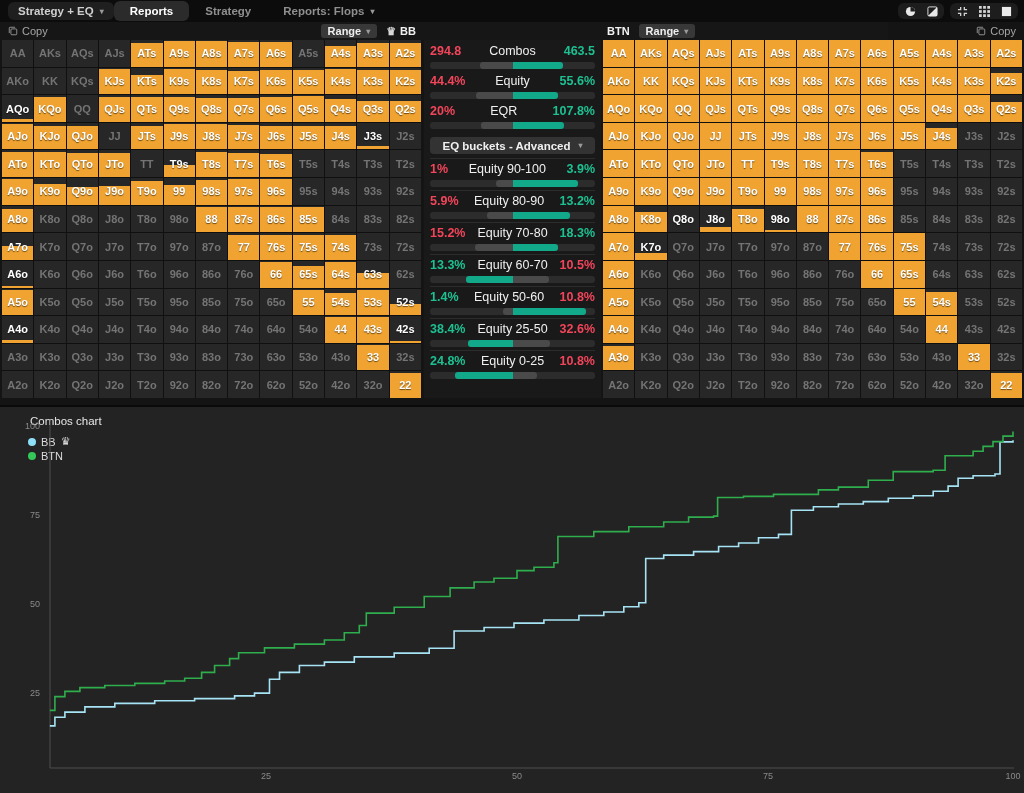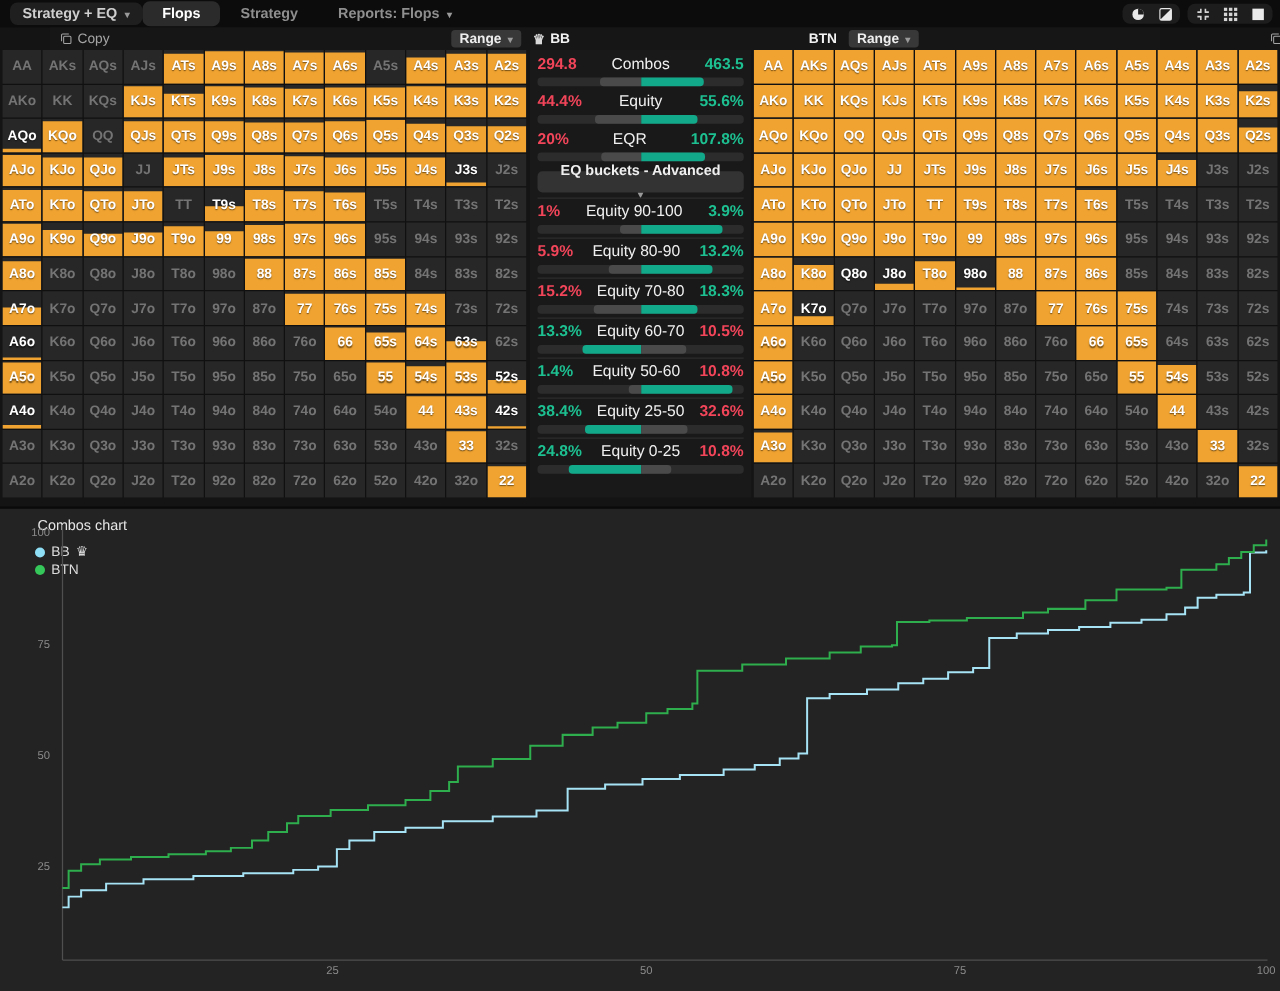--- a/index.html
+++ b/index.html
@@ -13,21 +13,21 @@
     padding:3px 10px; margin-left:8px; display:flex; align-items:center; gap:6px; cursor:pointer; }
   .tab { font-size:11.5px; color:#8f8f8f; font-weight:700; padding:4px 16px; border-radius:6px; cursor:pointer; }
   .tab.active { background:#2b2b2b; color:#fff; }
   .caret { font-size:8px; color:#9a9a9a; }
   .iconbtns { margin-left:auto; display:flex; gap:6px; margin-right:6px; }
   .icongroup { background:#1d1d1d; border-radius:6px; display:flex; align-items:center; padding:2px 6px; gap:10px; }
   .tbicon { width:12px; height:12px; display:flex; align-items:center; justify-content:center; cursor:pointer; }
 
   
   .toolbar { position:absolute; left:0; top:22px; width:888px; height:18px; background:#161616;
-    display:flex; align-items:center; font-size:11px; color:#b5b5b5;margin-left:40px; }
+    display:flex; align-items:center; font-size:11px; color:#b5b5b5; }
   .tb-left { position:absolute; left:0; width:422px; display:flex; align-items:center; }
   .tb-right { position:absolute; left:603px; width:421px; display:flex; align-items:center; }
   .copybtn { display:flex; align-items:center; gap:4px; color:#a5a5a5; margin-left:8px; cursor:pointer; font-weight:400; }
   .rangebtn { background:#383838; color:#eee; font-weight:700; border-radius:3px; padding:1px 7px;
     display:flex; align-items:center; gap:5px; cursor:pointer; }
   .playertag { color:#f2f2f2; font-weight:700; display:flex; align-items:center; gap:4px; }
   .crown { color:#d8d8d8; font-size:11px; }
 
   
   .matrix { position:absolute; top:40px; width:419px; height:358px; display:grid;
@@ -50,41 +50,41 @@
   .stitle { font-size:12.5px; color:#f0f0f0; font-weight:400; }
   .bucket-row .stitle { font-weight:400; }
   .red { color:#f2455a; } .green { color:#1dc091; }
   .stat-bar { position:relative; height:7px; margin-top:3px; background:#2c2c2c; border-radius:3px; }
   .seg { position:absolute; top:0; bottom:0; }
   .seg.l { right:50%; border-radius:3px 0 0 3px; }
   .seg.r { left:50%; border-radius:0 3px 3px 0; }
   .teal { background:#12a98a; } .grayseg { background:#4a4a4a; }
   .bucketdrop { background:#333333; border-radius:4px; height:17px; margin:5px 0 4px 0;
     display:flex; align-items:center; justify-content:center; gap:8px; color:#f0f0f0;
-    font-size:11.5px; font-weight:700; cursor:pointer;flex-direction:column; }
+    font-size:11.5px; font-weight:700; cursor:pointer; }
 
   
   .chartpanel { position:absolute; left:0; top:405px; width:1024px; height:388px; background:#232323;
     border-top:2px solid #0a0a0a; }
   .chart-title { position:absolute; left:30px; top:8px; font-size:11.5px; color:#e6e6e6; }
   .legend { position:absolute; left:28px; top:28px; display:flex; flex-direction:column; gap:2px; }
   .legend-item { display:flex; align-items:center; gap:5px; font-size:11px; color:#dcdcdc; cursor:pointer; }
   .dot { width:8px; height:8px; border-radius:50%; }
   .ytick { position:absolute; width:34px; text-align:right; font-size:9px; color:#8a8a8a; }
   .xtick { position:absolute; width:30px; text-align:center; font-size:9px; color:#8a8a8a; top:364px; }
 </style>
 </head>
 <body>
 
 <div class="tabbar">
   <div class="pill">
     <span>Strategy + EQ</span>
     <span class="caret">▾</span>
   </div>
-  <div class="tab active">Flops</div>
+  <div class="tab active">Reports</div>
   <div class="tab">Strategy</div>
   <div class="tab" style="display:flex;align-items:center;gap:6px;">
     <span>Reports: Flops</span>
     <span class="caret">▾</span>
   </div>
   <div class="iconbtns">
     <div class="icongroup">
       <div class="tbicon">
         <svg width="11" height="11" viewBox="0 0 12 12">
             <circle cx="6" cy="6" r="5" fill="#e8e8e8"></circle>

